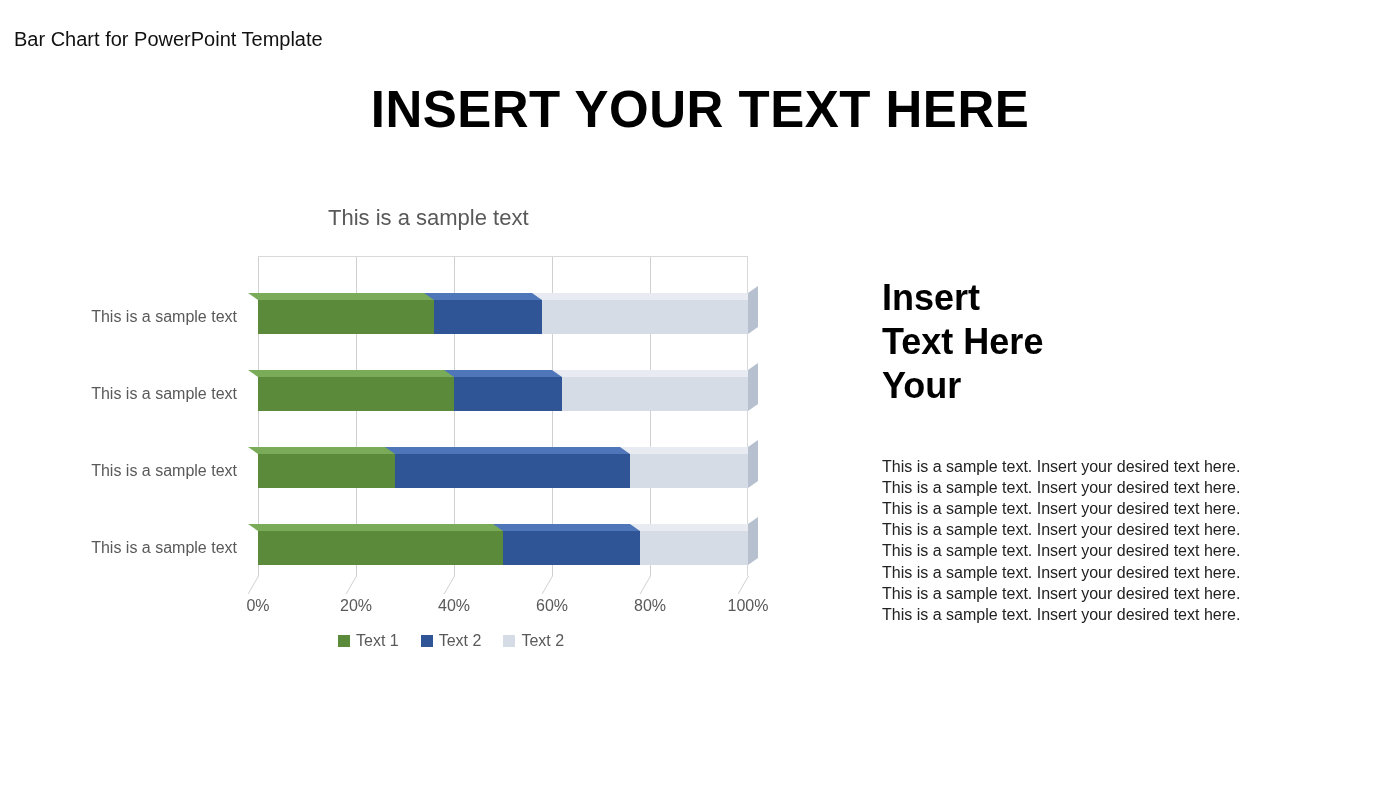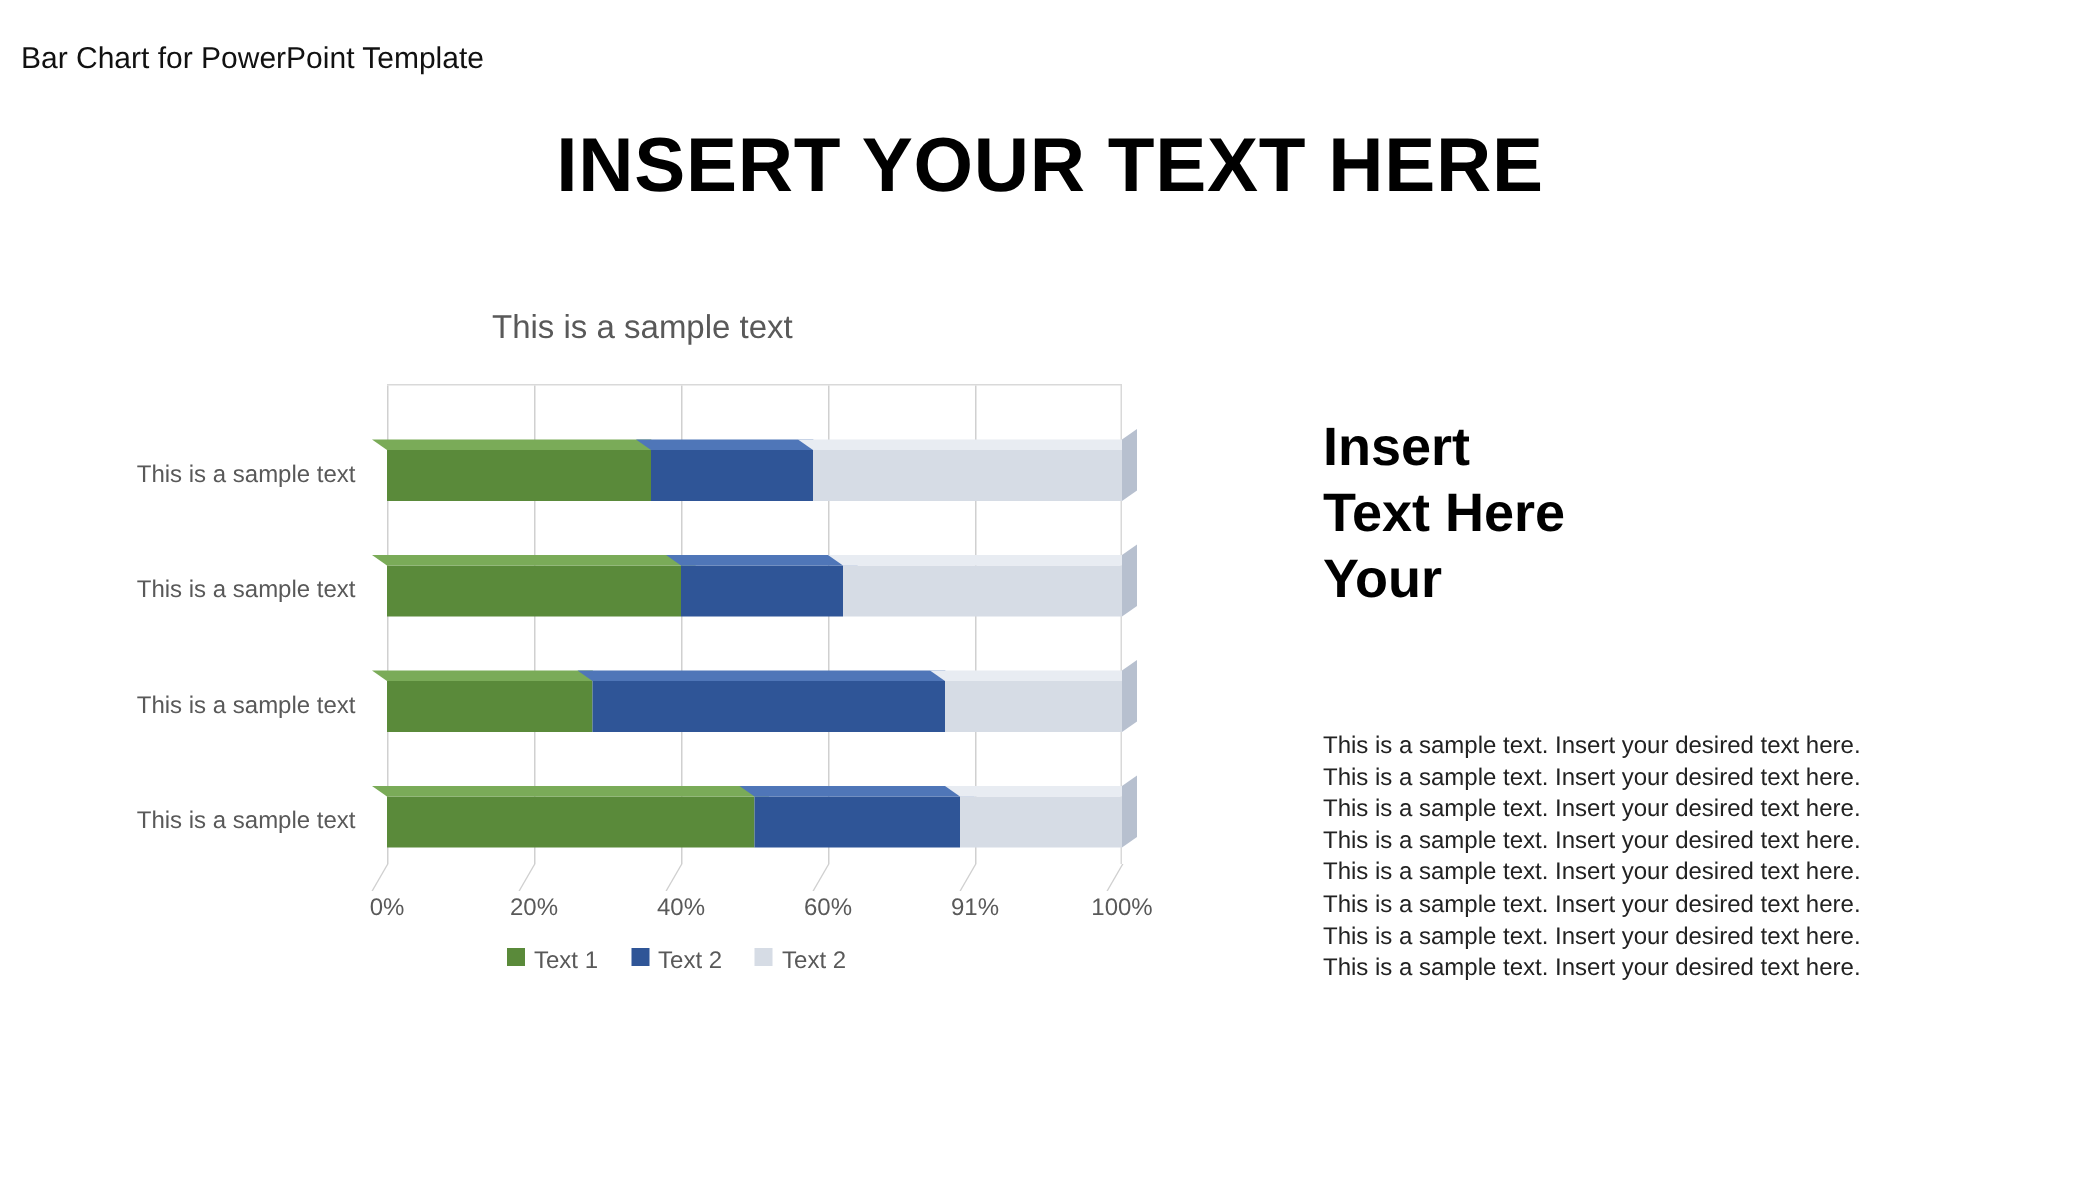--- a/index.html
+++ b/index.html
@@ -122,41 +122,40 @@
   .legend {
     position: absolute;
     top: 632px;
     left: 338px;
     display: flex;
     gap: 22px;
     font-size: 16px;
     color: #595959;
     align-items: center;
   }
-  .legend-item { display: flex; gap: 6px; }
+  .legend-item { display: flex; align-items: center; gap: 6px; }
   .swatch { width: 12px; height: 12px; display: inline-block; }
 
   
   .side-heading {
     position: absolute;
     top: 276px;
     left: 882px;
     font-size: 36px;
     font-weight: 700;
     line-height: 1.22;
     color:#000;
   }
   .side-body {
     position: absolute;
     top: 456px;
     left: 882px;
     font-size: 16px;
     color: #222;
     line-height: 1.32;
-    margin-top: 31px;
   }
 </style>
 </head>
 <body>
 
 <div class="page-caption">Bar Chart for PowerPoint Template</div>
 <div class="slide-title">INSERT YOUR TEXT HERE</div>
 <div class="chart-title">This is a sample text</div>
 
 <div class="plot">
@@ -170,21 +169,21 @@
   <div class="grid-tick" style="left:98px"></div>
   <div class="grid-tick" style="left:196px"></div>
   <div class="grid-tick" style="left:294px"></div>
   <div class="grid-tick" style="left:392px"></div>
   <div class="grid-tick" style="left:490px"></div>
 
   <div class="x-tick-label" style="left:0px">0%</div>
   <div class="x-tick-label" style="left:98px">20%</div>
   <div class="x-tick-label" style="left:196px">40%</div>
   <div class="x-tick-label" style="left:294px">60%</div>
-  <div class="x-tick-label" style="left:392px">91%</div>
+  <div class="x-tick-label" style="left:392px">80%</div>
   <div class="x-tick-label" style="left:490px">100%</div>
 
   <div class="cat-label" style="top:60px">This is a sample text</div>
   <div class="cat-label" style="top:137px">This is a sample text</div>
   <div class="cat-label" style="top:214px">This is a sample text</div>
   <div class="cat-label" style="top:291px">This is a sample text</div>
 
   <div class="bar-row" style="top:43px">
     <div class="seg c1" style="left:0px;      width:176.4px"></div>
     <div class="seg c2" style="left:176.4px;  width:107.8px"></div>

